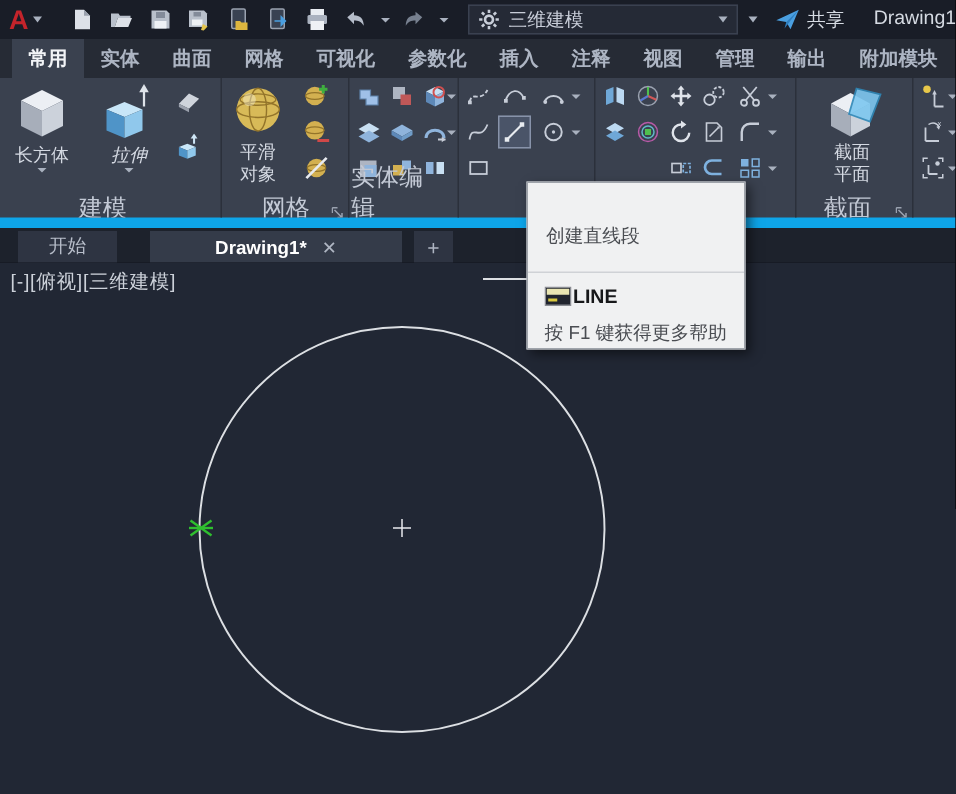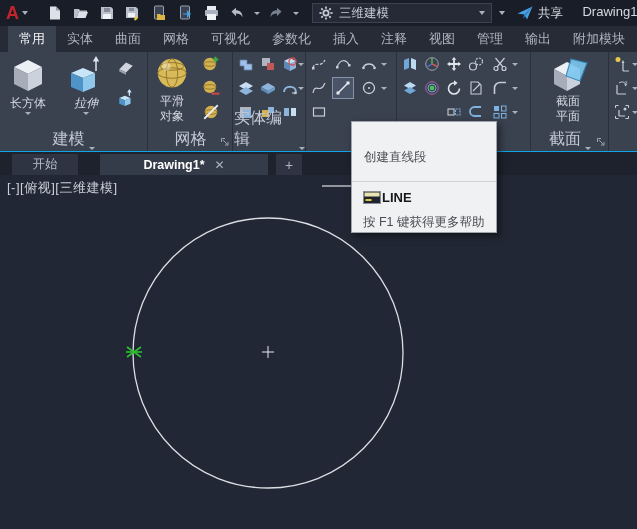--- a/index.html
+++ b/index.html
@@ -28,26 +28,26 @@
   .workspace-select .wlabel { color:#c9ced9; font-size:12.5px; flex:1; }
   .qat-expand { margin-left:7px; }
   .share { margin-left:12px; display:flex; align-items:center; gap:5px; }
   .share .slabel { color:#d5dae2; font-size:12.5px; }
   .doc-title { position:absolute; right:-4px; top:4px; color:#d5dae2; font-size:13px; white-space:nowrap; }
   
   .ribbon-tabs {
     position:absolute; top:26px; left:0; width:637px; height:26px;
     background:#262b35; display:flex; align-items:stretch; padding-left:8px; overflow:hidden; white-space:nowrap;
   }
-  .rtab { padding:0 11px; line-height:26px; font-size:13px; color:#adb5c3; flex:0 0 auto; }
+  .rtab { padding:0 11px; line-height:26px; font-size:13px; color:#adb5c3; flex:0 0 auto;font-weight:bold; }
   .rtab.active { background:#3a414f; color:#f2f4f7; }
   
   .ribbon-panels {
     position:absolute; top:52px; left:0; width:637px; height:100px;
-    background:#3a414f; border-bottom:1px solid #0ea5e9; overflow:hidden;
+    background:#3a414f; border-bottom:7px solid #0ea5e9; overflow:hidden;
   }
   .panel { position:absolute; top:0; height:99px; border-right:1px solid #2b303b; }
   .plabel {
     position:absolute; bottom:1px; left:0; right:0; height:20px;
     display:flex; align-items:flex-end; justify-content:center; gap:4px;
     color:#c3c9d5; font-size:16px;
   }
   .launcher { position:absolute; right:3px; bottom:5px; }
   .bigbtn { position:absolute; top:3px; display:flex; flex-direction:column; align-items:center; }
   .bigbtn .lbl { font-size:12px; color:#d4d9e2; line-height:14px; margin-top:1px; white-space:nowrap; }

